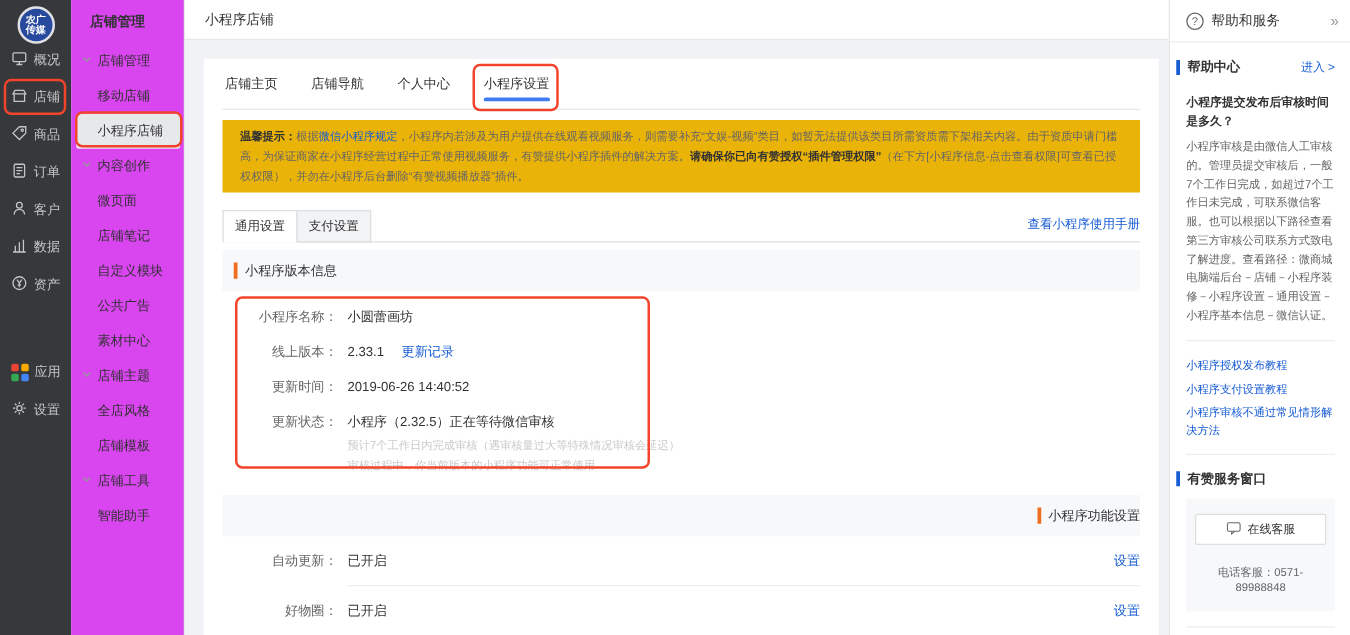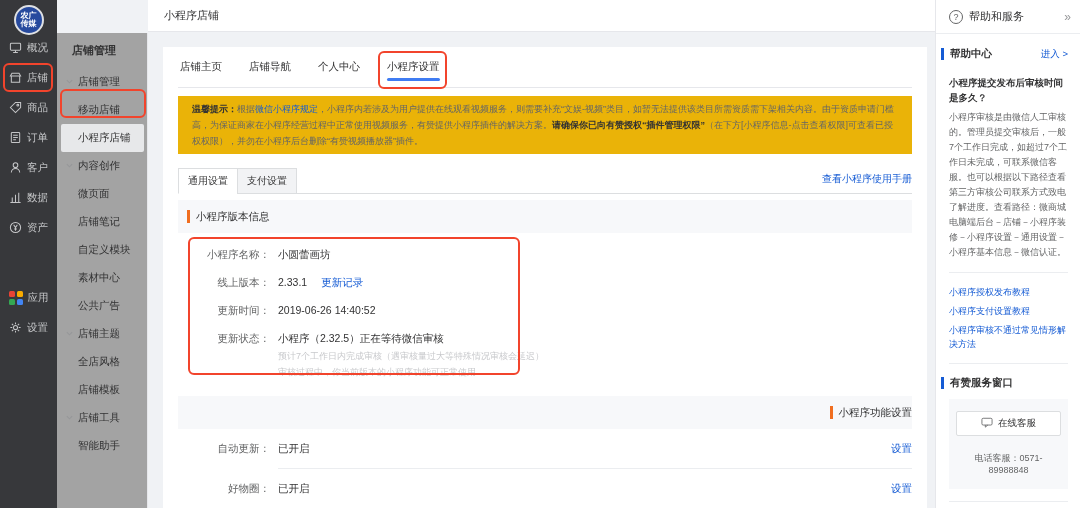--- a/index.html
+++ b/index.html
@@ -15,21 +15,21 @@
   .rail-menu { margin-top:-2px; }
   .rail-item { height:30px; display:flex; align-items:center; padding-left:9px; gap:5px; font-size:10.5px; cursor:pointer; }
   .rail-item svg { flex:none; stroke:#c5c6c8; fill:none; stroke-width:1.1; }
   .rail-gap { height:40px; }
   .apps-ico { display:grid; grid-template-columns:6px 6px; grid-template-rows:6px 6px; gap:1.5px; }
   .apps-ico i { border-radius:1.5px; }
   .apps-ico i:nth-child(1){background:#e84335;} .apps-ico i:nth-child(2){background:#f9ab00;}
   .apps-ico i:nth-child(3){background:#34a853;} .apps-ico i:nth-child(4){background:#4285f4;}
 
   
-  .sidebar { position:absolute; left:57px; top:0; bottom:0; width:91px; background:#a3a3a3; border-right:1px solid #e6e7eb;margin-top:33px; }
+  .sidebar { position:absolute; left:57px; top:0; bottom:0; width:91px; background:#d946ef; border-right:1px solid #e6e7eb; }
   .sb-title { font-size:11px; font-weight:bold; padding:10px 0 0 15px; }
   .sb-menu { margin-top:10px; }
   .sb-row { height:28px; display:flex; align-items:center; font-size:10.5px; color:#323233; cursor:pointer; }
   .sb-row.group { padding-left:8px; gap:4px; color:#323233; }
   .sb-row.group svg { stroke:#969799; fill:none; stroke-width:1.2; }
   .sb-row.item { padding-left:21px; }
   .sb-row.item.active { background:#e7e8ea; border-radius:2px; margin:0 3px 0 4px; padding-left:17px; }
 
   
   .main { position:absolute; left:148px; right:145px; top:0; bottom:0; }
@@ -203,24 +203,24 @@
       <div class="sb-row item">
           <span>微页面</span>
         </div>
       <div class="sb-row item">
           <span>店铺笔记</span>
         </div>
       <div class="sb-row item">
           <span>自定义模块</span>
         </div>
       <div class="sb-row item">
+          <span>公共广告</span>
+        </div>
+      <div class="sb-row item">
           <span>素材中心</span>
-        </div>
-      <div class="sb-row item">
-          <span>公共广告</span>
         </div>
       <div class="sb-row group">
         <span><svg width="9" height="9" viewBox="0 0 10 10">
               <polyline points="2,3.5 5,6.5 8,3.5"></polyline>
             </svg></span>
         <span>店铺主题</span>
       </div>
       <div class="sb-row item">
           <span>全店风格</span>
         </div>

